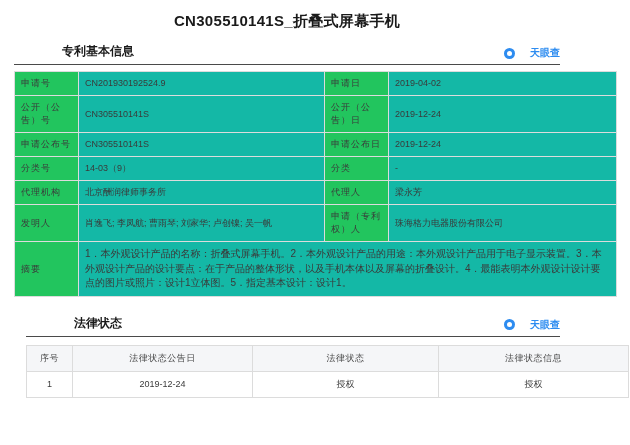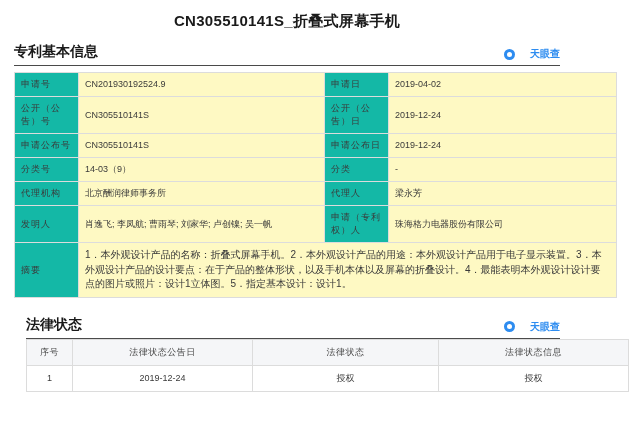--- a/index.html
+++ b/index.html
@@ -32,23 +32,24 @@
   
   .section-head {
     display: flex;
     align-items: flex-end;
     justify-content: space-between;
     border-bottom: 1px solid #4a4a4a;
     padding-bottom: 4px;
     margin-bottom: 0px;
   }
   .section-title {
-    font-size: 14px;
+    font-size: 12px;
     font-weight: bold;
     color: #1a1a1a;
+    margin-left: 48px;
   }
   .brand {
     display: flex;
     align-items: center;
     gap: 15px;
     font-size: 10px;
     color: #2d8cf0;
     font-weight: bold;
   }
   .brand .brand-mark {
@@ -79,28 +80,28 @@
   }
   table.info td {
     border: 1px solid #dcdcdc;
     padding: 5px 6px;
     vertical-align: middle;
     line-height: 1.45;
     color: #3a3a3a;
     word-break: break-all;
   }
   td.label {
-    background: #14b8a6;
+    background: #22c55e;
     color: #4a4a4a;
     width: 64px;
     letter-spacing: 1px;
     margin-left: 16px;
   }
   td.value {
-    background: #fef9c3;
+    background: #14b8a6;
   }
   .col-l1 { width: 64px; }
   .col-v1 { width: 246px; }
   .col-l2 { width: 64px; }
   .col-v2 { width: 228px; }
   .red {
     color: #e4393c;
   }
   .abstract {
     line-height: 1.7;
@@ -109,20 +110,21 @@
   }
   
   .legal-wrap {
     margin-top: 18px;
     padding-left: 12px;
   }
   table.legal {
     width: 100%;
     border-collapse: collapse;
     table-layout: fixed;
+    margin-top: 8px;
     font-size: 9px;
     text-align: center;
   }
   table.legal th {
     background: #f5f6f8;
     border: 1px solid #dcdcdc;
     font-weight: normal;
     color: #4a4a4a;
     padding: 6px 4px;
     letter-spacing: 0.5px;

